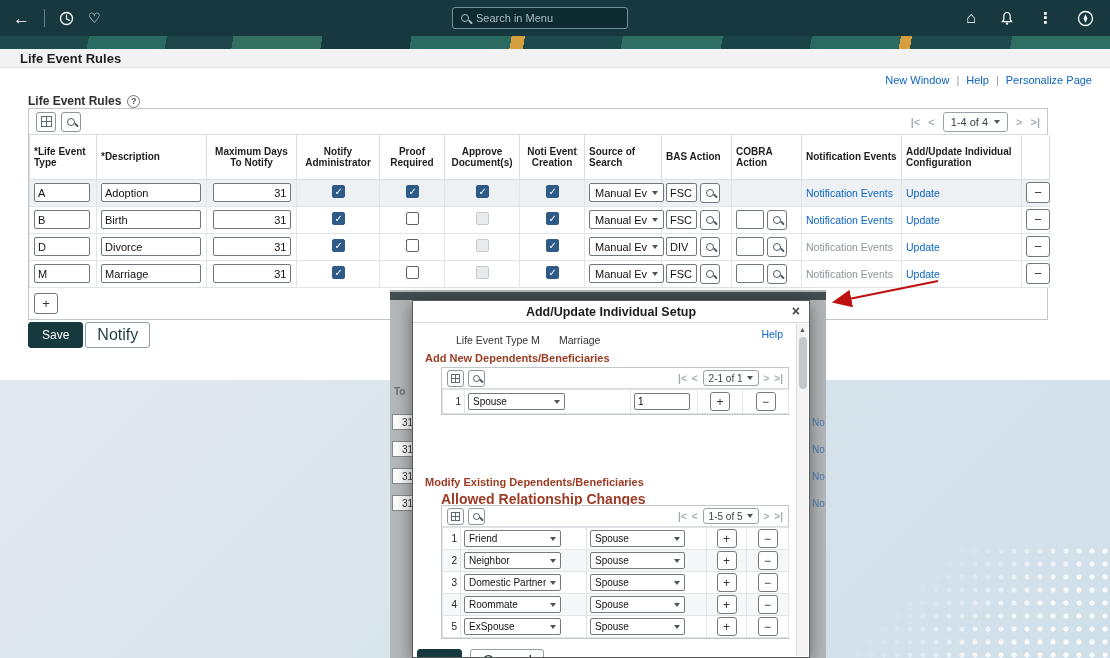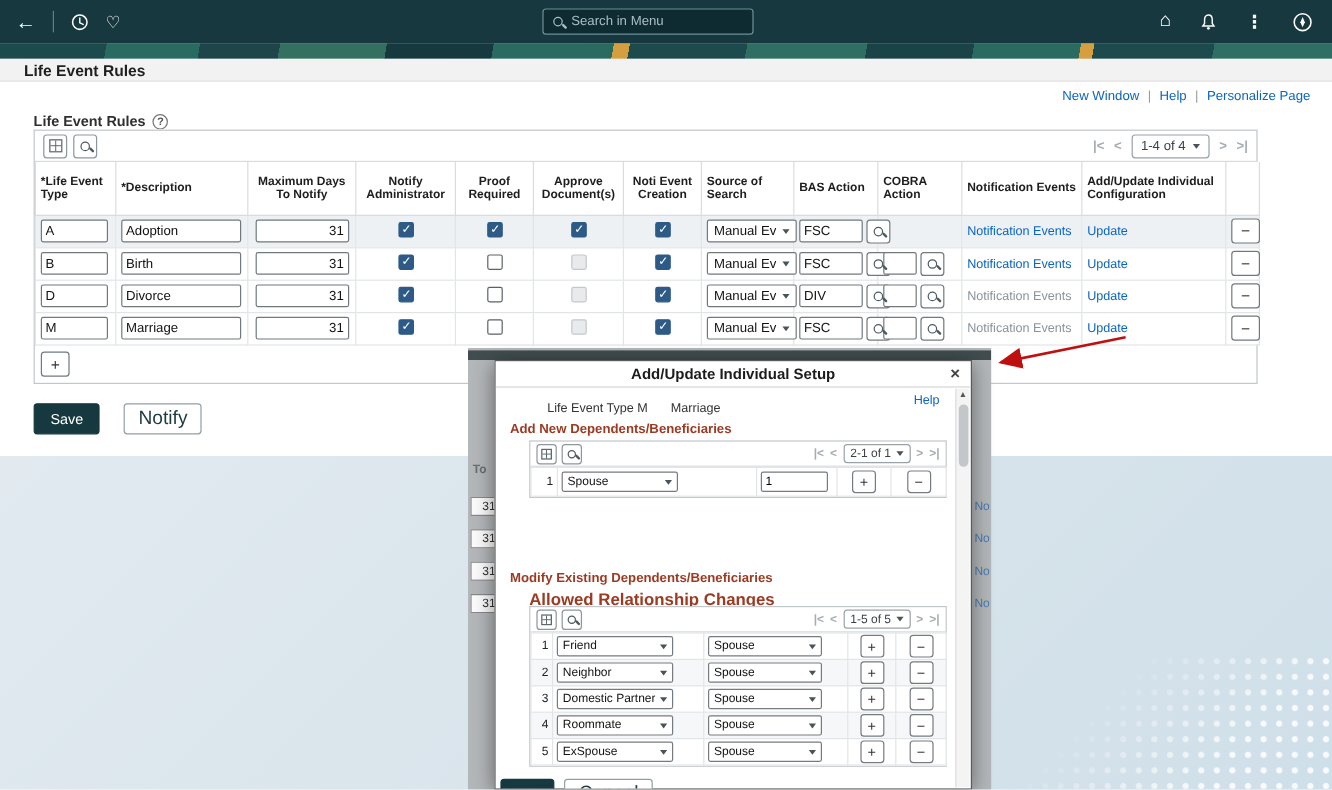--- a/index.html
+++ b/index.html
@@ -58,42 +58,42 @@
   .pgrid th { font-size:10px; font-weight:bold; color:#1e1e1e; border:1px solid #dadde0; border-top:none;
     padding:3px 4px; height:44px; vertical-align:middle; background:#fff; }
   .pgrid td { font-size:11px; color:#222; border:1px solid #e2e5e7; height:27px; padding:0 4px; vertical-align:middle; background:#fff; }
   .pgrid tr.row-shaded td { background:#edf1f4; }
   .al { text-align:left; } .ac { text-align:center; }
   .nowrap { white-space:nowrap; overflow:hidden; }
 
   .txt { border:1px solid #72797e; border-radius:2px; height:19px; font-size:11px; font-family:inherit;
     padding:0 3px; background:#fff; color:#111; }
   .w-type { width:56px; } .w-desc { width:100px; } .w-days { width:78px; text-align:right; }
-  .w-bas { width:53px; } .w-cobra { width:28px; }
+  .w-bas { width:31px; } .w-cobra { width:28px; }
   .sel { display:inline-flex; align-items:center; border:1px solid #72797e; border-radius:2px; height:19px;
     padding:0 5px; background:#fff; gap:5px; font-size:11px; color:#111; }
   .sel .lbl { overflow:hidden; white-space:nowrap; max-width:52px; }
   .lookup { width:20px; height:20px; border:1px solid #72797e; border-radius:3px; background:#fff; color:#4c5a61;
     display:inline-flex; align-items:center; justify-content:center; vertical-align:middle; margin-left:3px; }
   .grp { display:inline-flex; align-items:center; }
   .hidden { visibility:hidden; }
 
   .cb { width:13px; height:13px; border-radius:2px; display:inline-block; position:relative; }
   .cb.checked { background:#2d5a87; border:1px solid #2d5a87; }
   .cb.checked::after { content:"✓"; color:#fff; font-size:10px; position:absolute; left:2px; top:0; line-height:12px; }
   .cb.unchecked { background:#fff; border:1px solid #5a6268; }
   .cb.disabled { background:#e8eaec; border:1px solid #c4c9cc; }
 
   .cell-link { font-size:10.5px; }
   .link-blue { color:#0b65c2; } .link-gray { color:#8d9499; }
 
   .sq { width:24px; height:21px; border:1px solid #72797e; border-radius:3px; background:#fff; font-size:13px; color:#333;
     display:inline-flex; align-items:center; justify-content:center; font-family:inherit; cursor:pointer; }
   .gfooter { height:31px; display:flex; align-items:center; padding:0 5px; }
-  .actions { position:absolute; top:268px; left:28px; display:flex; gap:20px; }
+  .actions { position:absolute; top:254px; left:28px; display:flex; gap:2px; }
   .btn-dark { background:#16393f; color:#fff; border:1px solid #16393f; border-radius:3px; font-size:12px;
     padding:3px 13px; font-family:inherit; cursor:pointer; }
   .btn-light { background:#fff; color:#1e3c42; border:1px solid #8fa0a6; border-radius:3px; font-size:16px;
     padding:3px 11px; font-family:inherit; cursor:pointer; }
 
   
   .backdrop { position:absolute; left:390px; top:290px; width:436px; height:368px; background:#b4b7b9; z-index:5; overflow:hidden; }
   .bd-strip { position:absolute; left:0; top:2px; width:100%; height:8px; background:#414d4f; }
   .bd-to { position:absolute; left:4px; top:96px; font-size:10px; font-weight:bold; color:#6b6f72; }
   .bd-in { position:absolute; left:2px; width:24px; height:16px; border:1px solid #85898c; background:#fbfbfb;

